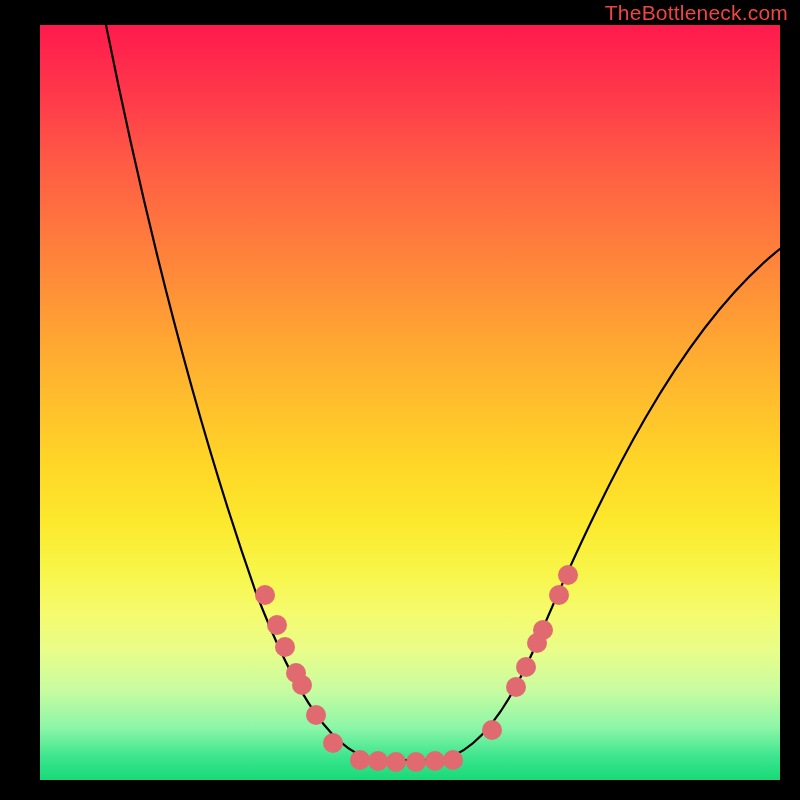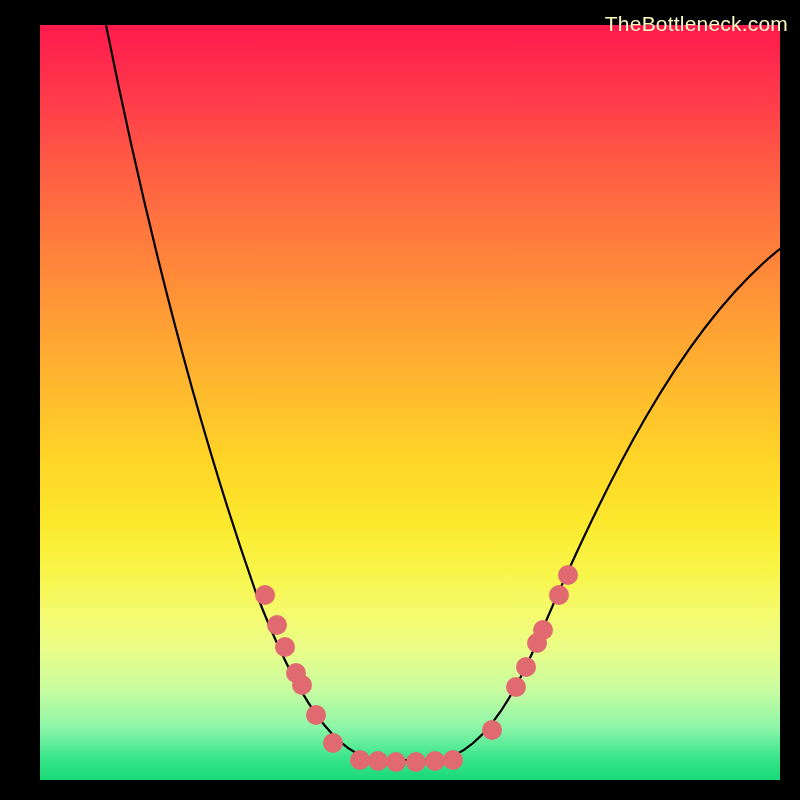--- a/index.html
+++ b/index.html
@@ -38,23 +38,23 @@
       #f5fb6e 78%,
       #e8fd8a 83%,
       #c9fca0 88%,
       #8df6a8 93%,
       #3be58d 97%,
       #18d978 100%
     );
   }
   .watermark {
     position: absolute;
-    top: 12px;
+    top: 1px;
     right: 12px;
-    color: #fef9c3;
+    color: #ef4444;
     font-size: 21px;
     font-weight: 500;
     letter-spacing: 0.2px;
     z-index: 5;
   }
   svg.overlay {
     position: absolute;
     left: 0;
     top: 0;
     width: 740px;

